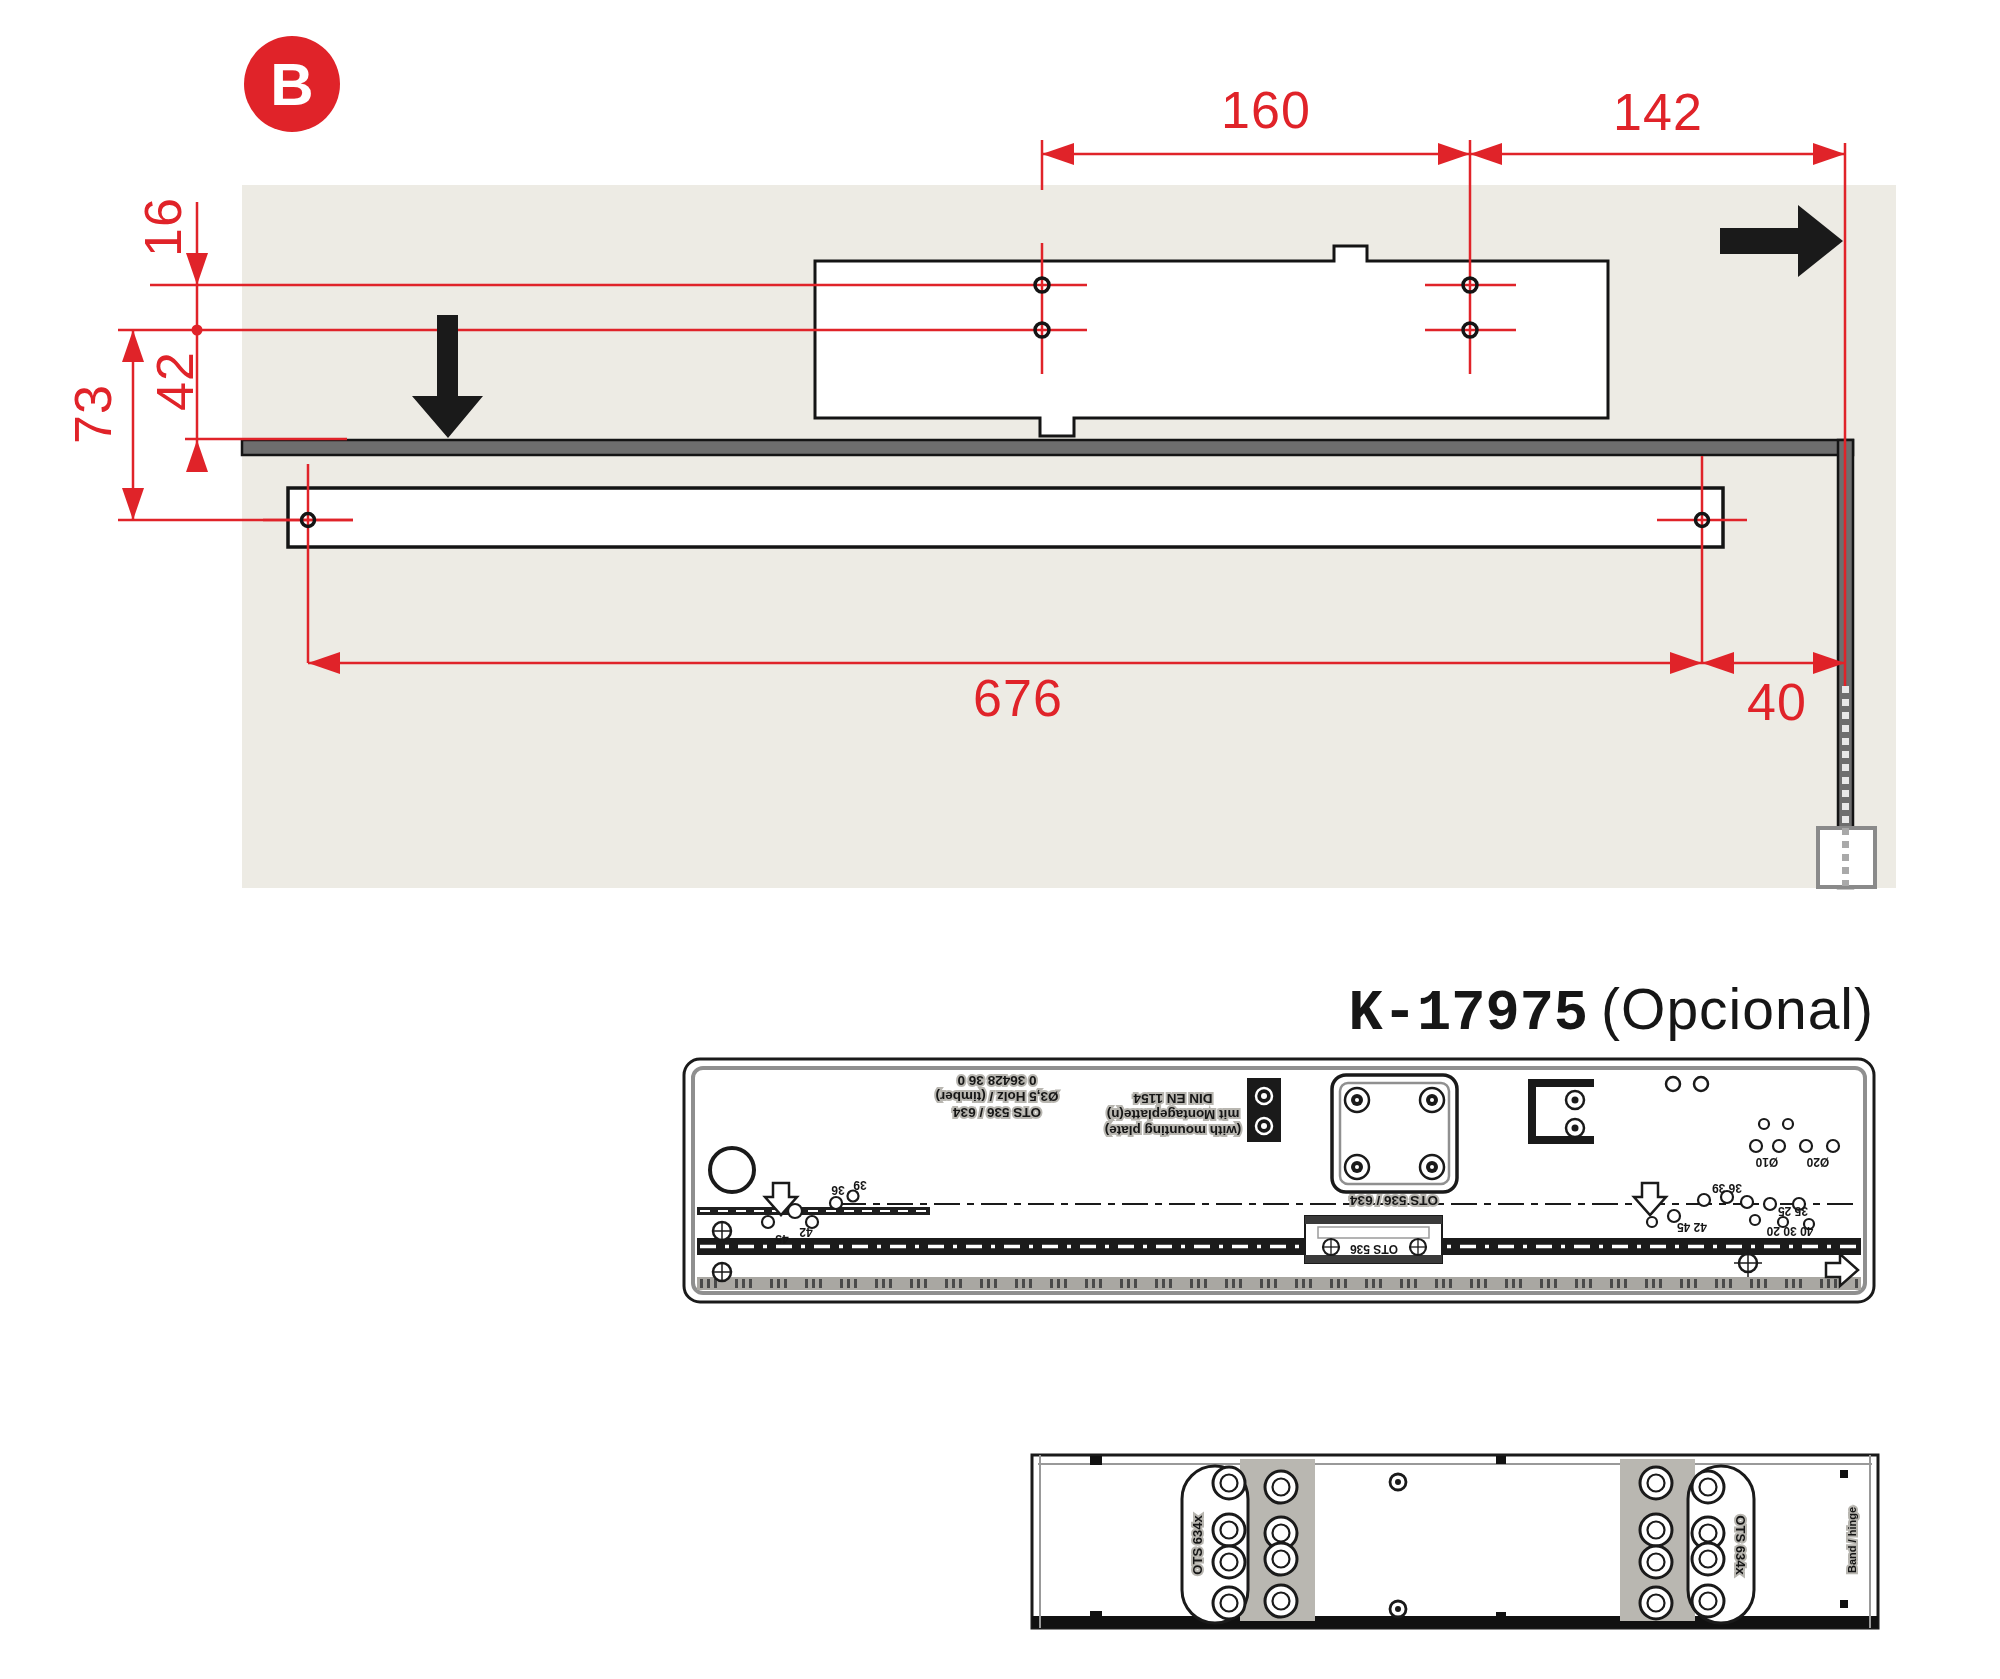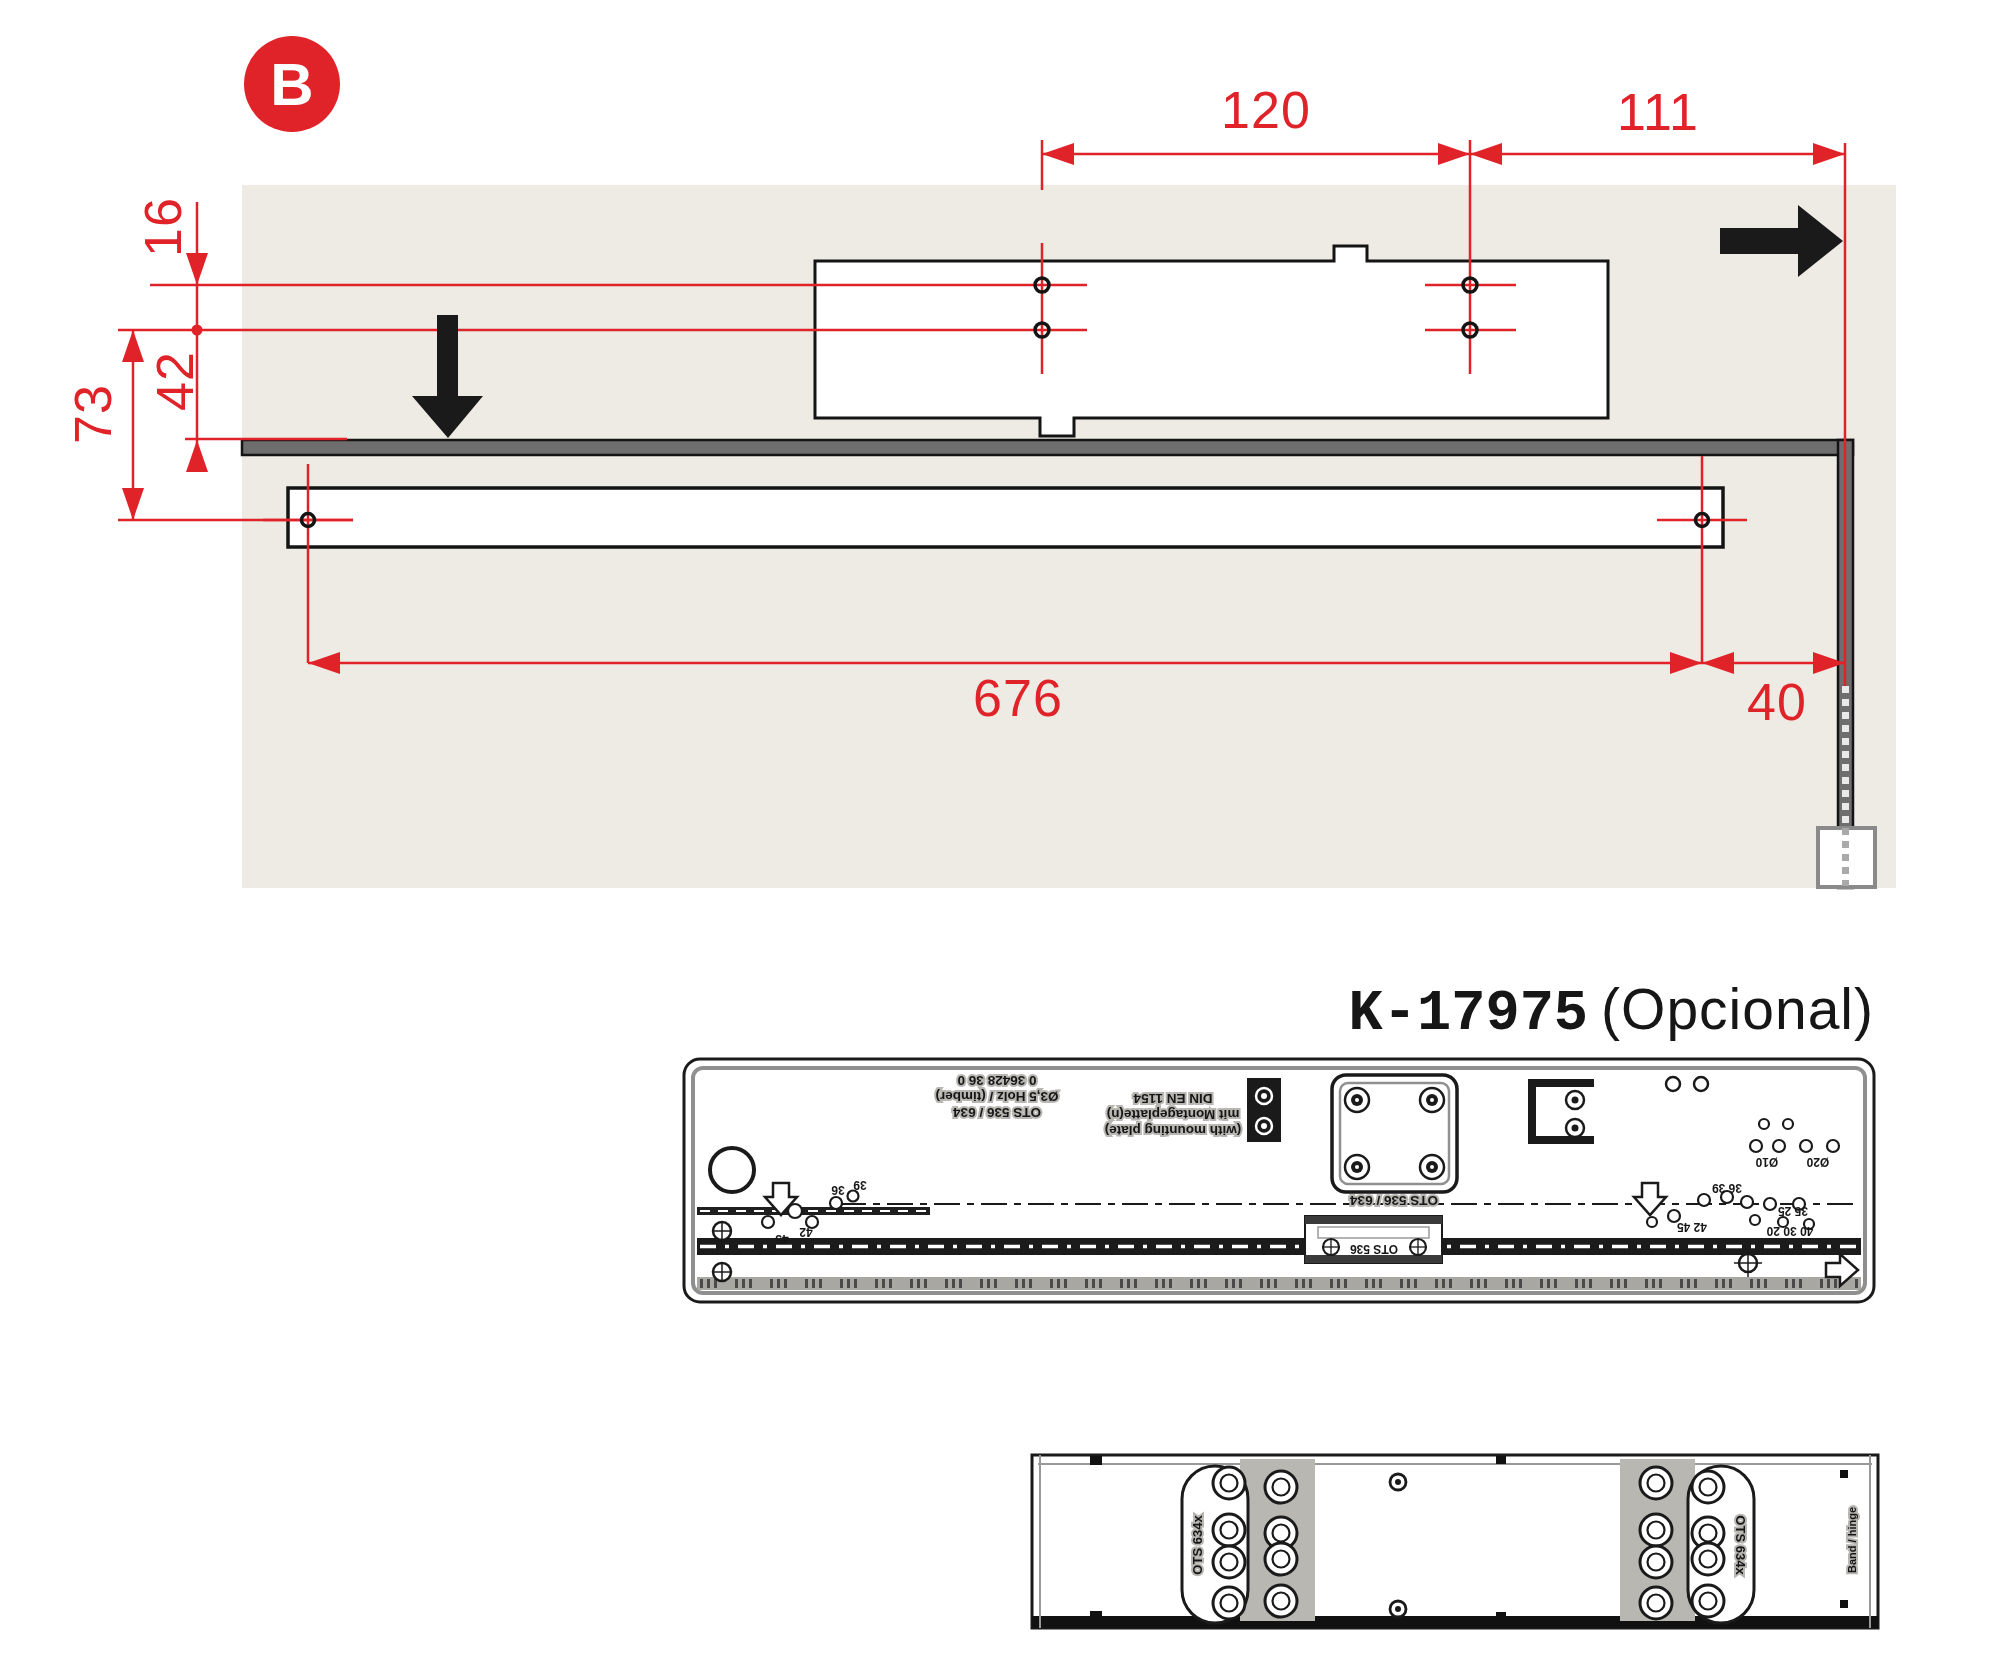--- a/index.html
+++ b/index.html
@@ -306,22 +306,22 @@
       <rect x="1840" y="1470" width="8" height="8" fill="#111111"></rect>
       <rect x="1840" y="1600" width="8" height="8" fill="#111111"></rect>
       <text class="halo" font-size="11" text-anchor="middle" transform="rotate(-90 1852 1540)" x="1852" y="1544">Band / hinge</text>
     </g>
   </svg>
 
   <div class="badge">
     <span>B</span>
   </div>
 
-  <div class="dim" style="left:1166px;top:84px;">120</div>
-  <div class="dim" style="left:1558px;top:86px;">111</div>
+  <div class="dim" style="left:1166px;top:84px;">160</div>
+  <div class="dim" style="left:1558px;top:86px;">142</div>
   <div class="dim" style="left:918px;top:672px;">676</div>
   <div class="dim" style="left:1677px;top:676px;">40</div>
   <div class="dim rot" style="left:93px;top:201px;">16</div>
   <div class="dim rot" style="left:105px;top:355px;">42</div>
   <div class="dim rot" style="left:23px;top:388px;">73</div>
 
   <div class="tpl-title" style="top:976px;">
     <span class="code">K-17975</span><span class="suffix">(Opcional)</span>
   </div>
 

